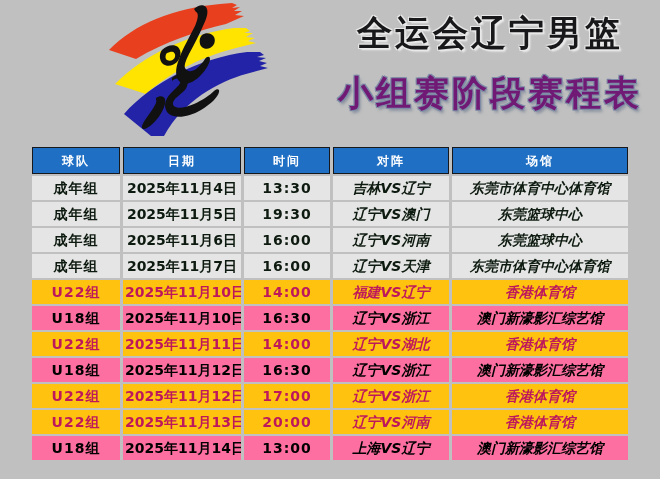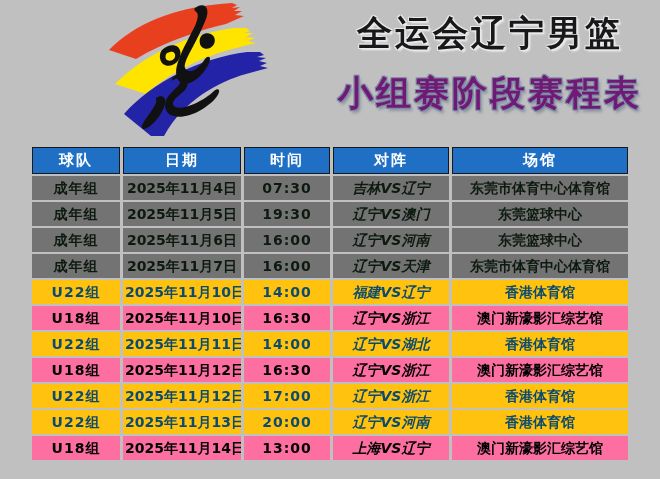--- a/index.html
+++ b/index.html
@@ -101,34 +101,34 @@
     font-weight: bold;
     line-height: 1;
     white-space: nowrap;
     overflow: hidden;
   }
 
   #schedule-table th {
     background: #1f6fc4;
     color: #ffffff;
     border: 1px solid #16181c;
-    font-size: 15px;
+    font-size: 12px;
     letter-spacing: 2px;
     height: 23px;
   }
 
-  tr.row-green td { background: #737373; color: #0d1a0f; }
-  tr.row-orange td { background: #ffc20e; color: #0c4a6e; }
+  tr.row-green td { background: #e5e5e5; color: #0d1a0f; }
+  tr.row-orange td { background: #ffc20e; color: #be185d; }
   tr.row-pink  td { background: #fc6fa0; color: #000000; }
 
   td.c-team  { font-size: 14px; letter-spacing: 1px; }
   td.c-date  { font-size: 14px; letter-spacing: 0px; }
   td.c-time  { font-size: 14px; letter-spacing: 1px; }
   td.c-match { font-size: 14px; letter-spacing: 0px; font-style: italic; }
-  td.c-venue { font-size: 14px; letter-spacing: 0px; }
+  td.c-venue { font-size: 14px; letter-spacing: 0px; font-style: italic; }
 
   col.w-team  { width: 88px; }
   col.w-date  { width: 118px; }
   col.w-time  { width: 86px; }
   col.w-match { width: 116px; }
   col.w-venue { width: 176px; }
 </style>
 </head>
 <body>
 
@@ -185,21 +185,21 @@
       <th>日期</th>
       <th>时间</th>
       <th>对阵</th>
       <th>场馆</th>
     </tr>
   </thead>
   <tbody id="schedule-body">
       <tr class="row-green">
         <td class="c-team">成年组</td>
         <td class="c-date">2025年11月4日</td>
-        <td class="c-time">07:30</td>
+        <td class="c-time">13:30</td>
         <td class="c-match">吉林VS辽宁</td>
         <td class="c-venue">东莞市体育中心体育馆</td>
       </tr>
       <tr class="row-green">
         <td class="c-team">成年组</td>
         <td class="c-date">2025年11月5日</td>
         <td class="c-time">19:30</td>
         <td class="c-match">辽宁VS澳门</td>
         <td class="c-venue">东莞篮球中心</td>
       </tr>

